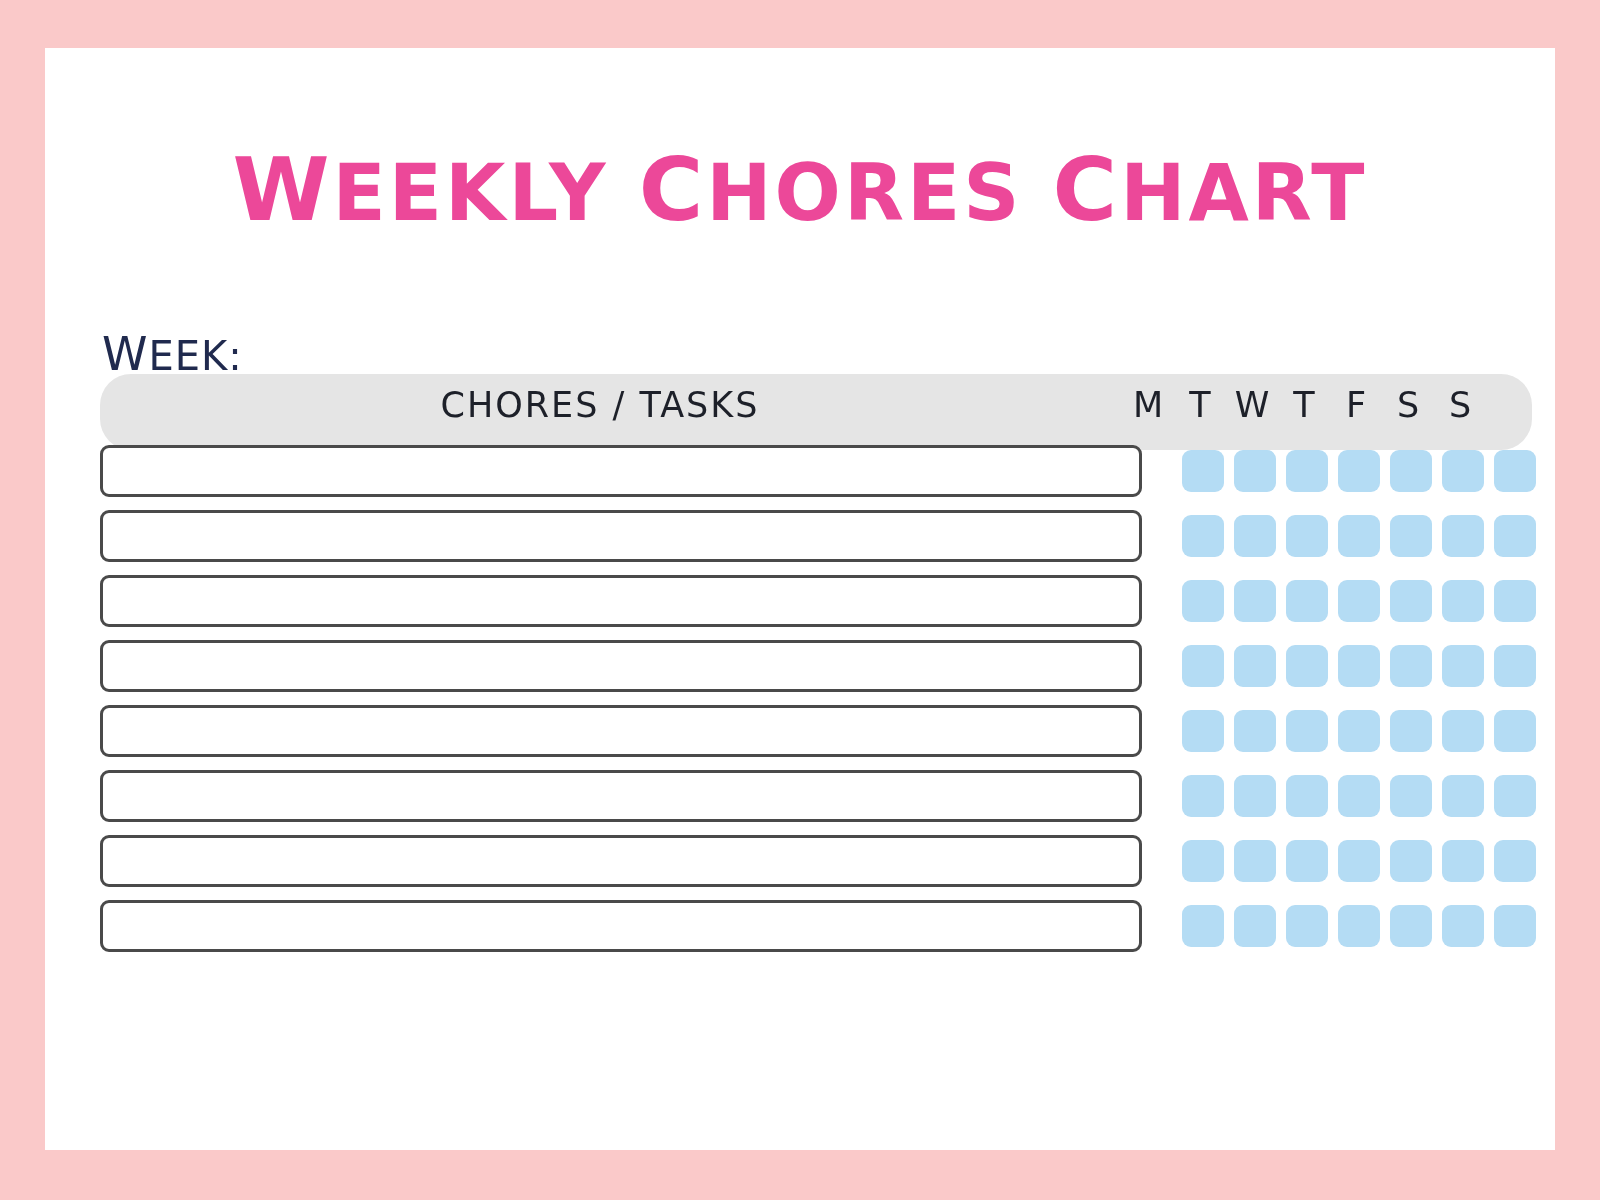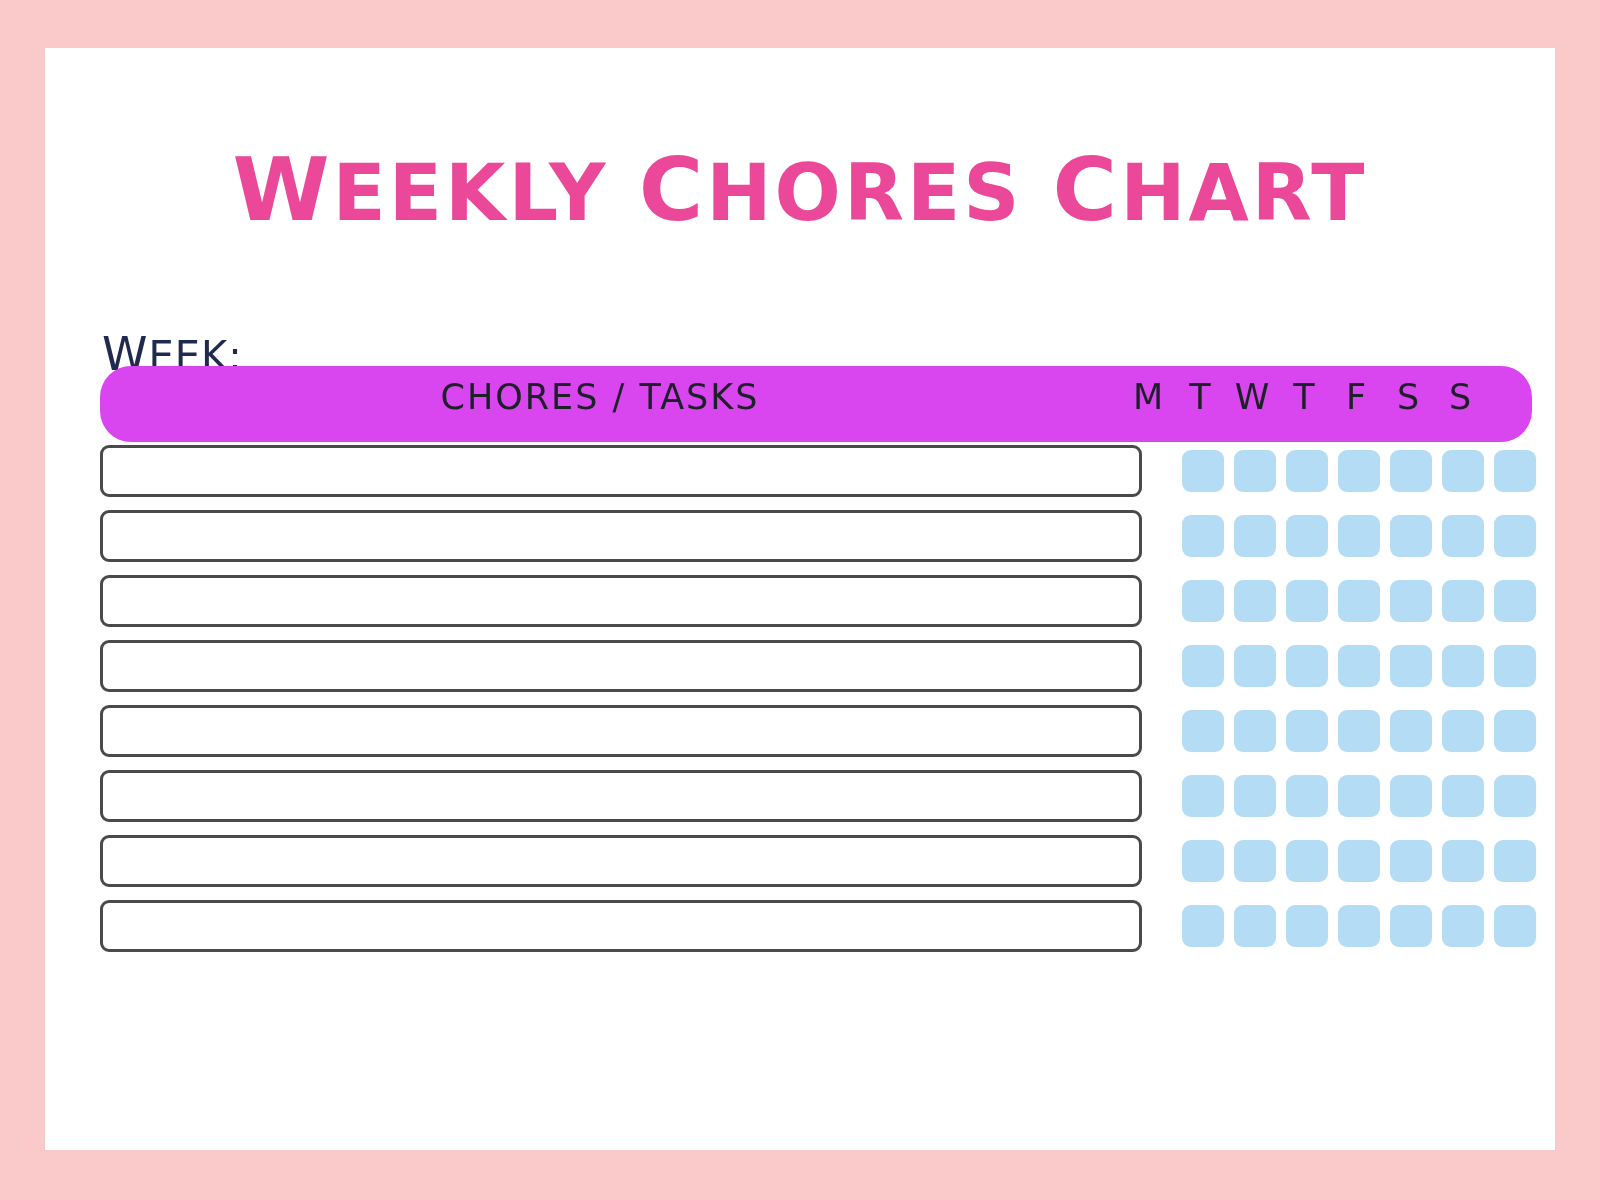--- a/index.html
+++ b/index.html
@@ -77,24 +77,24 @@
     width: 882px;
     height: 4px;
     background: #1d2440;
     border-radius: 2px;
   }
 
   
   #header-bar {
     position: absolute;
     left: 55px;
-    top: 318px;
+    top: 326px;
     width: 1432px;
     height: 76px;
-    background: #d946ef;
+    background: #e5e5e5;
     border-radius: 31px;
   }
   #header-chores-label {
     position: absolute;
     left: 0;
     top: 0;
     width: 1000px;
     height: 62px;
     line-height: 62px;
     text-align: center;

